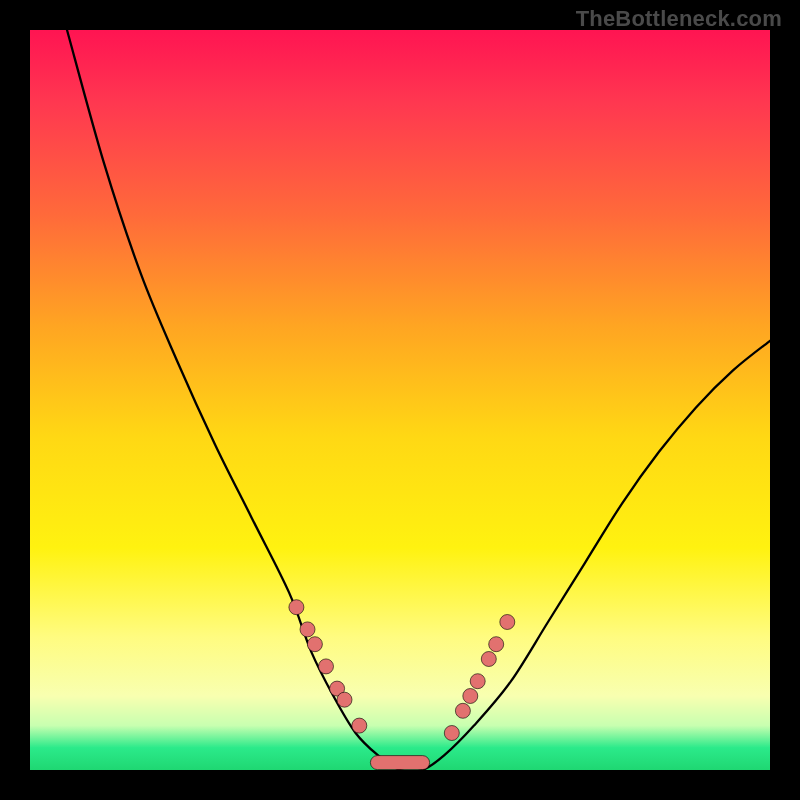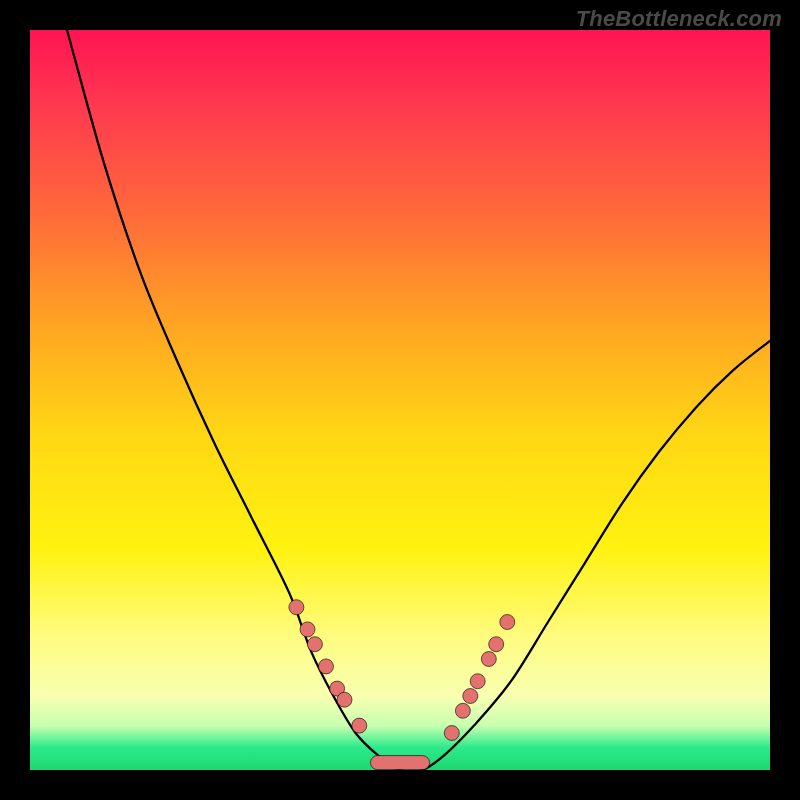--- a/index.html
+++ b/index.html
@@ -9,21 +9,20 @@
     height: 800px;
     background: #000;
     overflow: hidden;
     font-family: Arial, Helvetica, sans-serif;
   }
   .frame {
     position: relative;
     width: 800px;
     height: 648px;
     background: #000;
-    font-style: italic;
   }
   .plot-area {
     position: absolute;
     left: 30px;
     top: 30px;
     width: 740px;
     height: 740px;
     background: linear-gradient(
       to bottom,
       #ff1452 0%,

